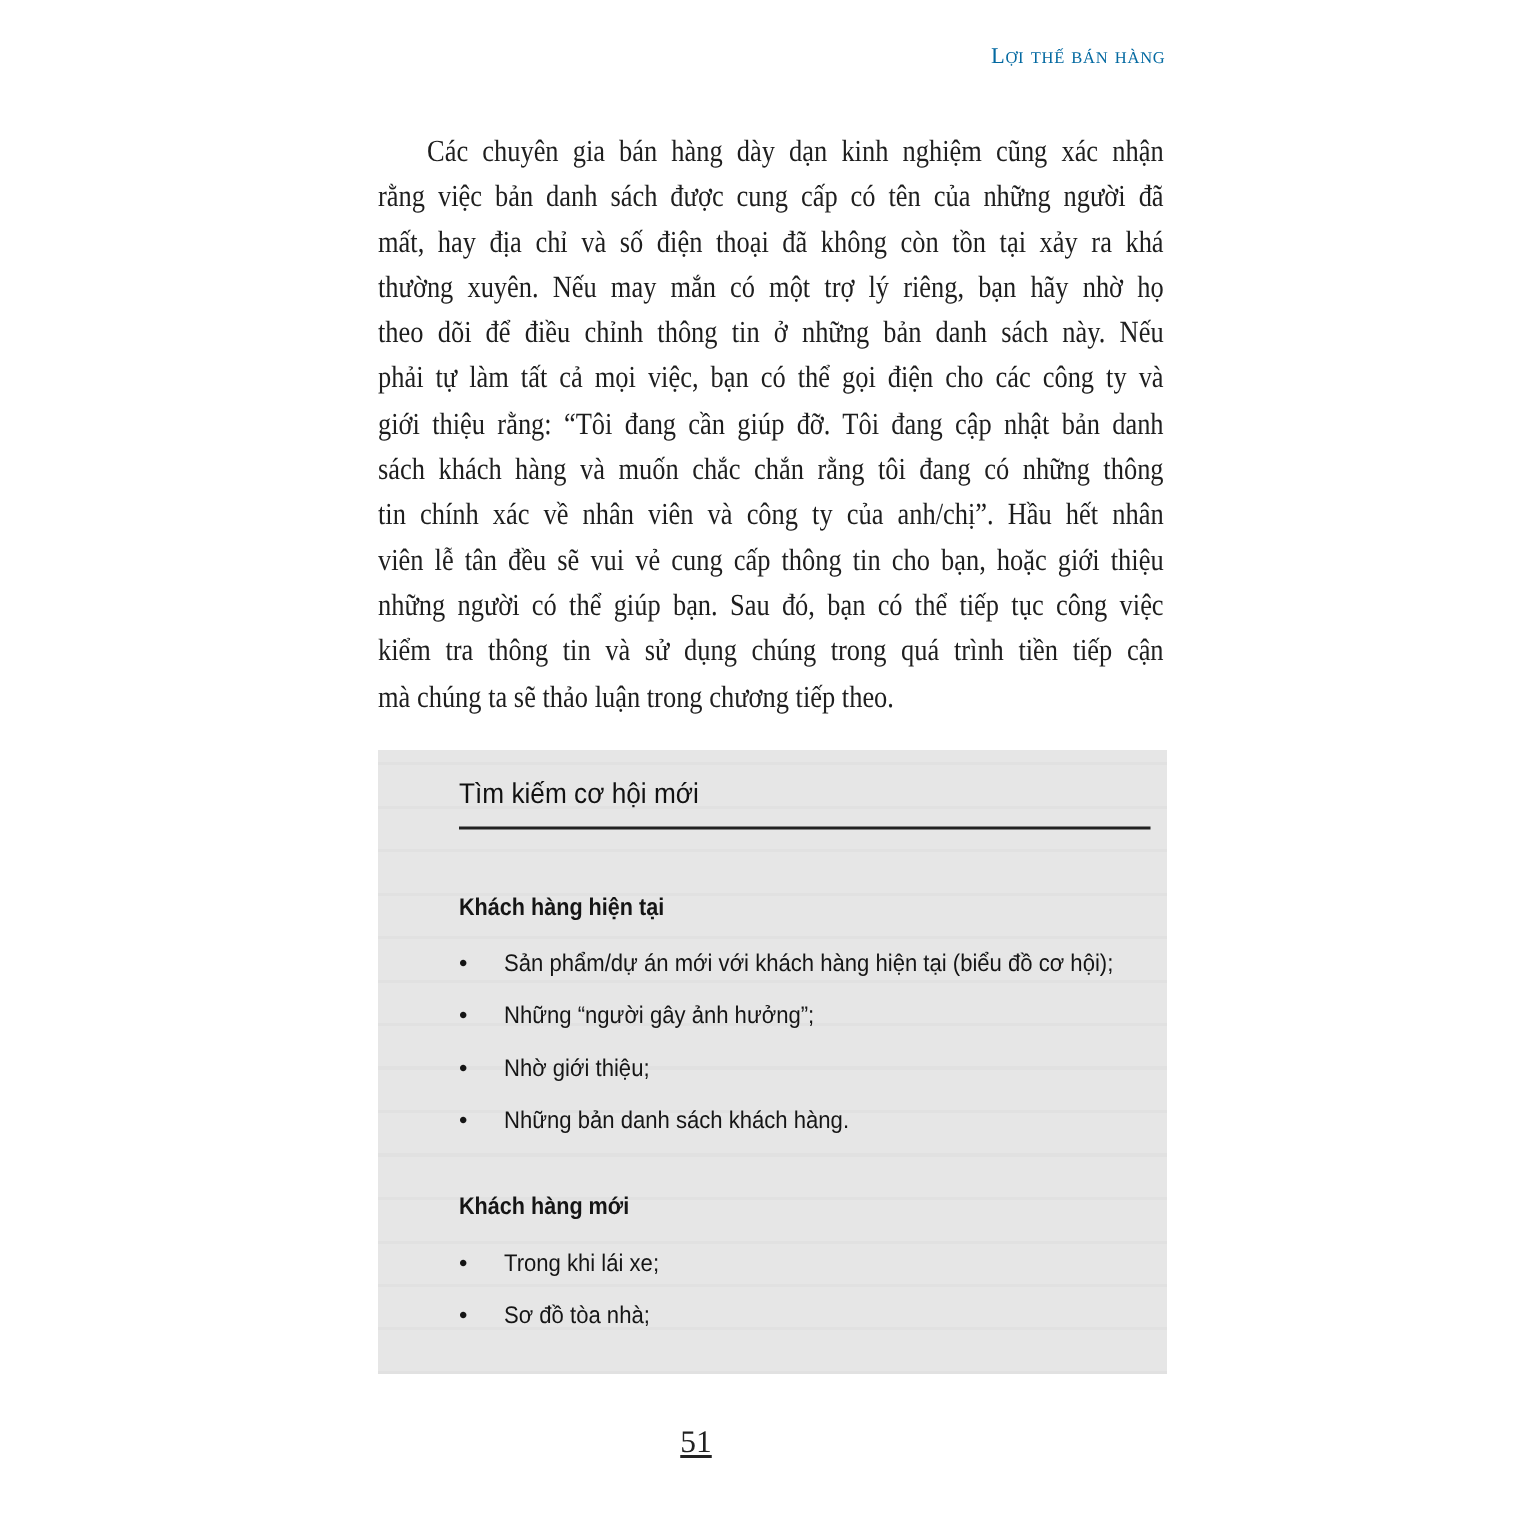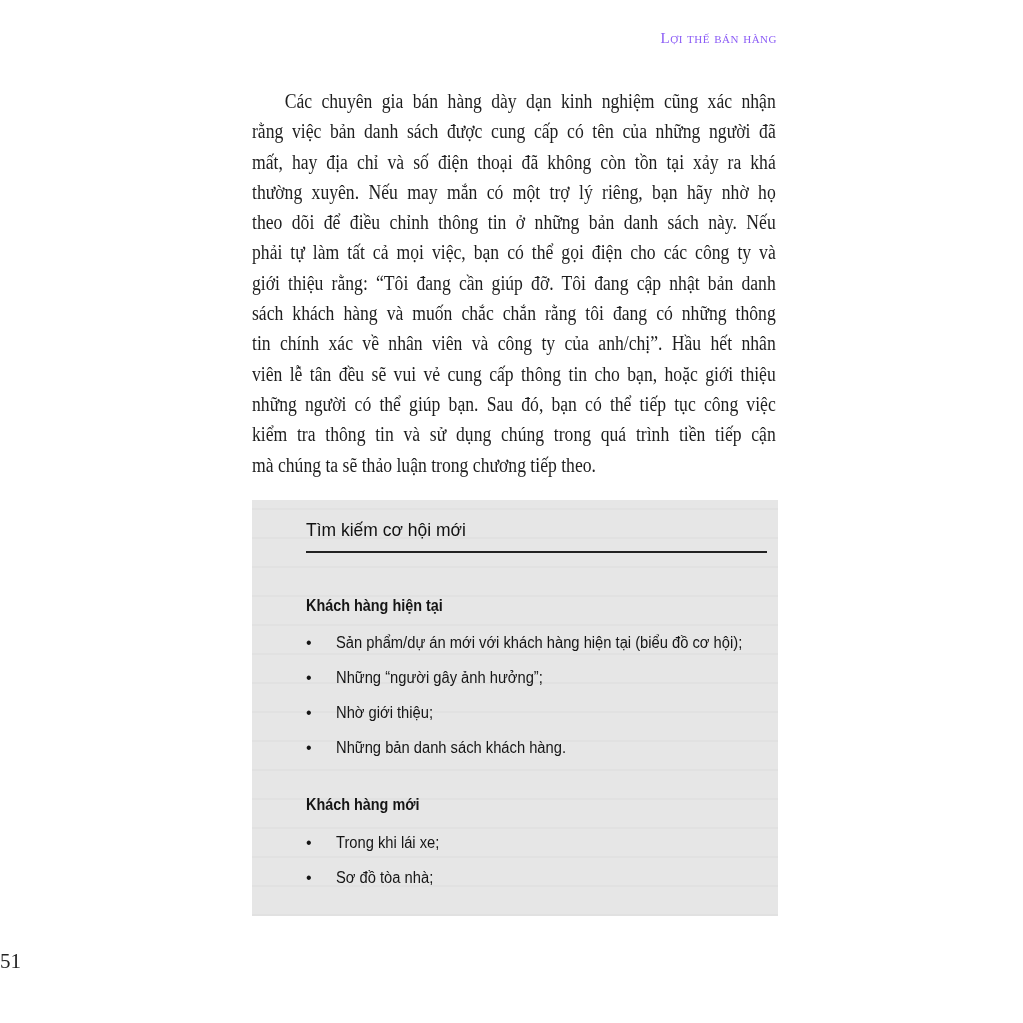--- a/index.html
+++ b/index.html
@@ -1,19 +1,19 @@
 <!DOCTYPE html>
 <html><head>
 <meta charset="utf-8">
 <style>
   html, body { margin: 0; padding: 0; background: #ffffff; }
   body { width: 1023px; height: 1023px; position: relative; overflow: hidden; }
   .running-head {
     position: absolute; top: 30px; right: 246px;
-    font-family: "Liberation Serif", serif; font-size: 15px; color: #8b5cf6;
+    font-family: "Liberation Serif", serif; font-size: 15px; color: #0369a1;
     font-variant: small-caps; letter-spacing: 0.5px;
   }
   .body-text {
     position: absolute; left: 252px; top: 86px; width: 524px;
     font-family: "Liberation Serif", serif; font-size: 20.5px; line-height: 30.3px;
     color: #1e1e1e; text-align: justify; margin: 0;
     transform: scaleX(0.86); transform-origin: left top; width: 609px;
   }
   .body-text .line { display: block; text-align: justify; text-align-last: justify; white-space: nowrap; }
   .body-text .line.first { text-indent: 38px; }
@@ -34,22 +34,22 @@
     font-family: "Liberation Sans", sans-serif; font-size: 16px; font-weight: bold; color: #151515;
     transform: scaleX(0.9); transform-origin: left top;
   }
   .bullet-item {
     position: absolute; left: 306px;
     font-family: "Liberation Sans", sans-serif; font-size: 16px; color: #151515;
   }
   .bullet-item .dot { position: absolute; left: 0; top: 0; }
   .bullet-item .txt { position: absolute; left: 30px; top: 0; white-space: nowrap; transform: scaleX(0.92); transform-origin: left top; }
   .page-number {
-    position: absolute; left: 0; width: 928px; top: 949px; 
-    font-family: "Liberation Serif", serif; font-size: 21px; color: #222;
+    position: absolute; left: 0; width: 928px; top: 949px; text-align: center;
+    font-family: "Liberation Serif", serif; font-size: 21px; color: #222; text-decoration: underline;
   }
 </style>
 </head>
 <body>
 
 <div class="running-head">Lợi thế bán hàng</div>
 
 <div class="body-text">
   <span class="line first">Các chuyên gia bán hàng dày dạn kinh nghiệm cũng xác nhận</span>
   <span class="line">rằng việc bản danh sách được cung cấp có tên của những người đã</span>

